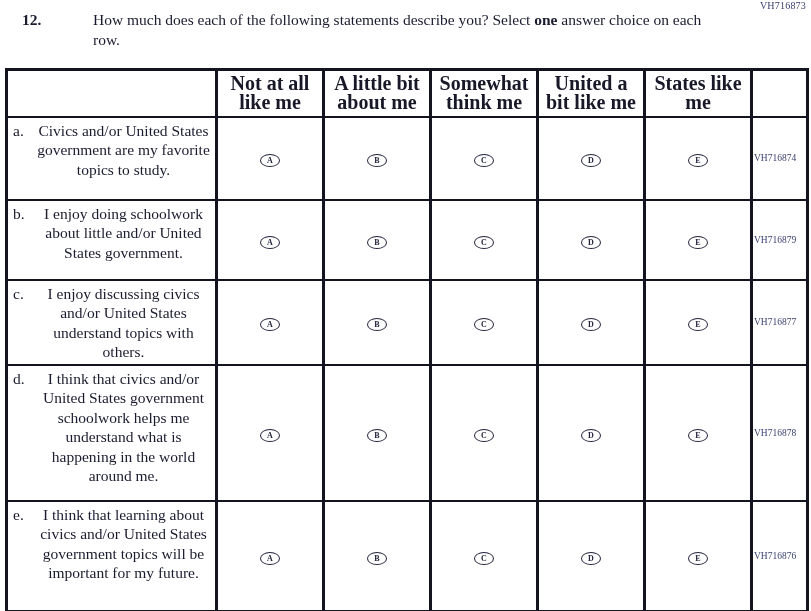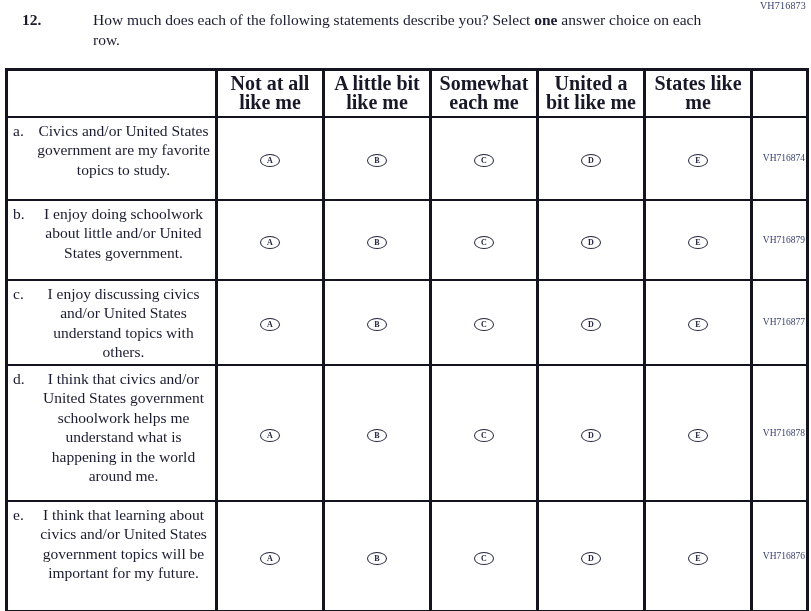--- a/index.html
+++ b/index.html
@@ -85,21 +85,21 @@
     border-radius: 50%;
     font-size: 8px;
     line-height: 11px;
     text-align: center;
     color: #23233d;
     font-weight: bold;
     cursor: pointer;
   }
   td.code {
     font-size: 9.5px;
-    text-align: right;
+    text-align: left;
     color: #3a4170;
     padding: 0 1px;
   }
   tr.row-a td { height: 83px; }
   tr.row-b td { height: 80px; }
   tr.row-c td { height: 80px; }
   tr.row-d td { height: 136px; }
   tr.row-e td { height: 111px; }
 </style>
 </head>
@@ -121,22 +121,22 @@
       <col style="width:107px">
       <col style="width:107px">
       <col style="width:107px">
       <col style="width:107px">
       <col style="width:56px">
     </colgroup>
     <thead>
       <tr>
         <th></th>
         <th>Not at all like me</th>
-        <th>A little bit like me</th>
-        <th>Somewhat each me</th>
+        <th>A little bit about me</th>
+        <th>Somewhat think me</th>
         <th>United a bit like me</th>
         <th>States like me</th>
         <th></th>
       </tr>
     </thead>
     <tbody>
       <tr class="row-a">
         <td class="stmt">
           <div class="stmt-flex">
             <span class="row-letter">a.</span>

